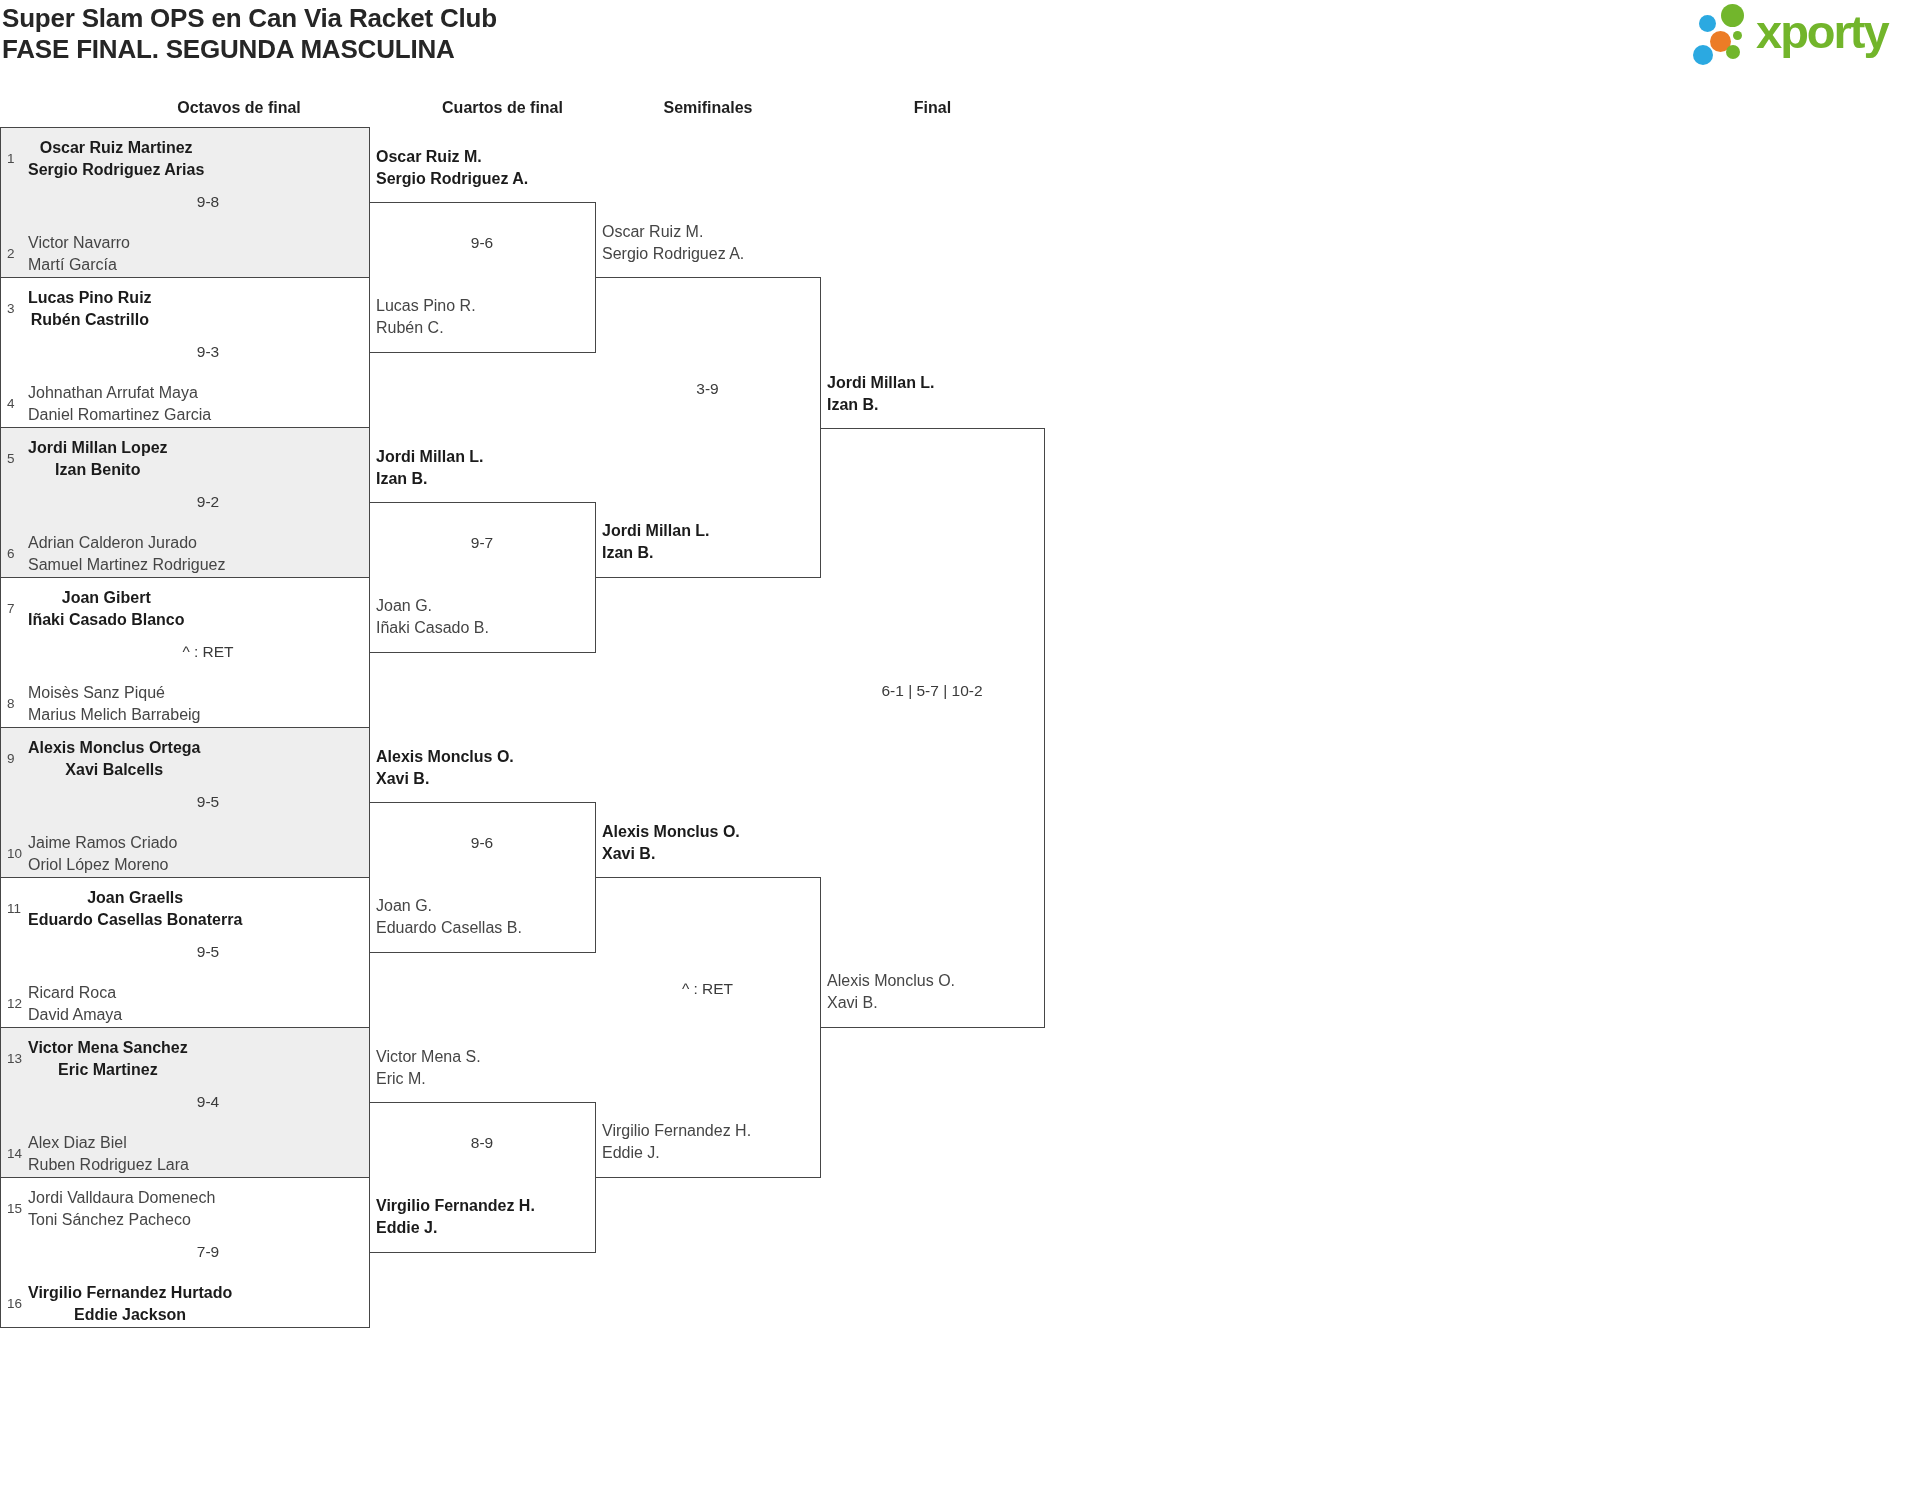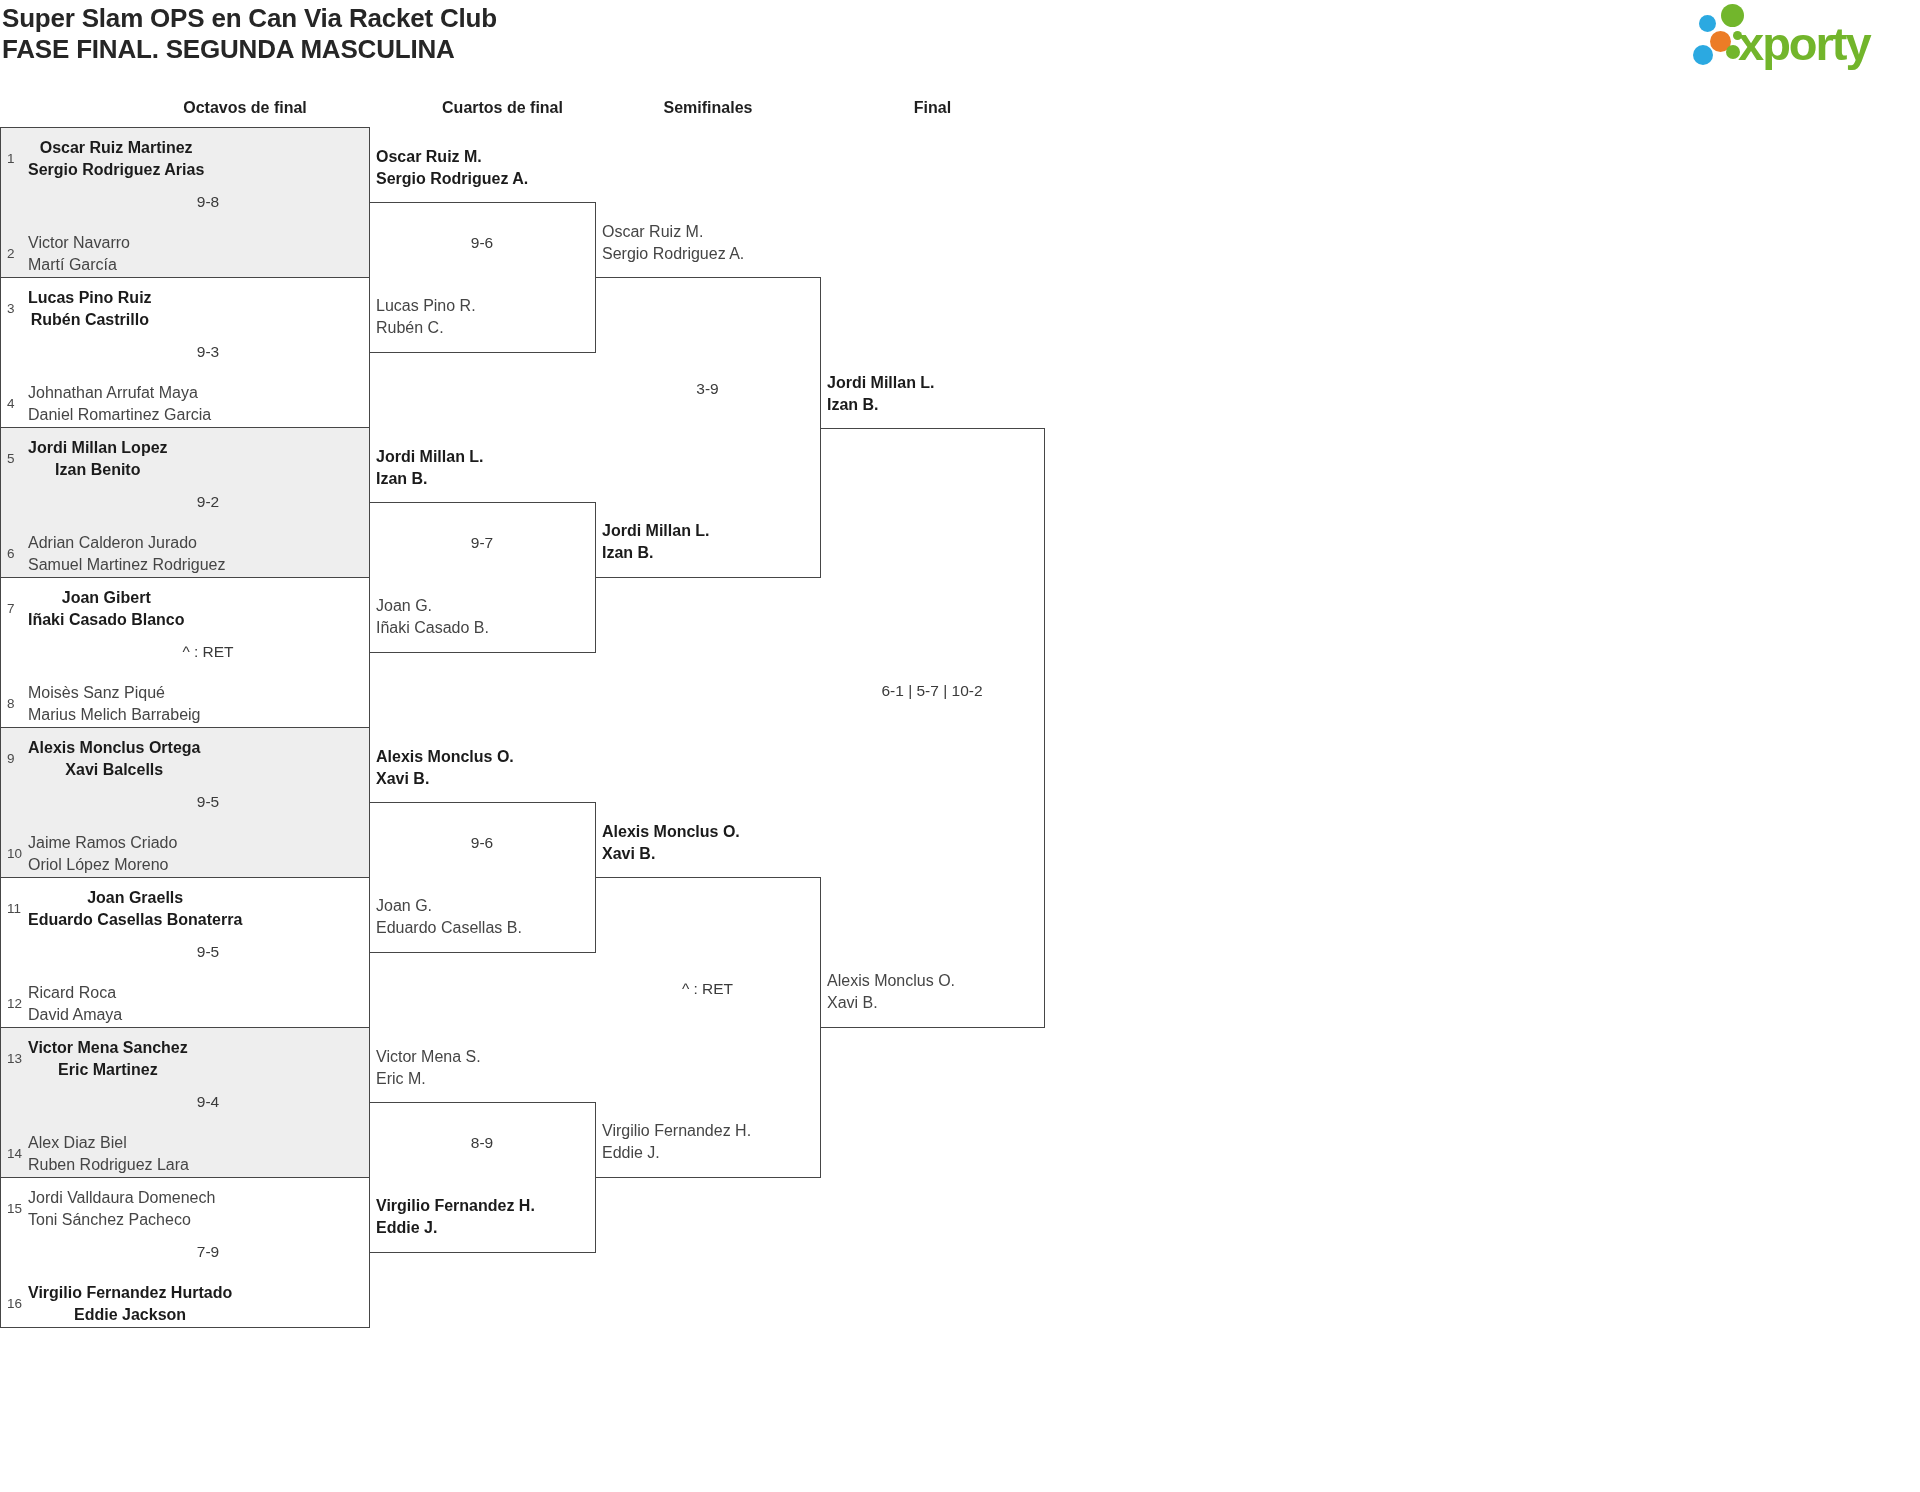--- a/index.html
+++ b/index.html
@@ -12,25 +12,25 @@
          font-weight:700;color:#262626;letter-spacing:-0.2px;}
   
   .logo{position:absolute;left:1690px;top:0;width:230px;height:70px;}
   .dot{position:absolute;border-radius:50%;}
   .d-blue1  {left:9px;  top:15px; width:17px;height:17px;background:#2BA9E1;}
   .d-green1 {left:31px; top:4px;  width:23px;height:23px;background:#72B62C;}
   .d-orange {left:20px; top:31px; width:21px;height:21px;background:#EC7C26;}
   .d-blue2  {left:3px;  top:45px; width:20px;height:20px;background:#2BA9E1;}
   .d-green2 {left:36px; top:45px; width:14px;height:14px;background:#72B62C;}
   .d-green3 {left:43px; top:31px; width:9px; height:9px; background:#72B62C;}
-  .logo-text{position:absolute;left:48px;top:4px;font-size:47px;font-weight:700;
-             color:#72B52B;letter-spacing:-2px;margin-top:12px;}
+  .logo-text{position:absolute;left:66px;top:4px;font-size:47px;font-weight:700;
+             color:#72B52B;letter-spacing:-2px;}
   
   .rh{position:absolute;top:99px;text-align:center;font-size:16px;font-weight:700;color:#1f1f1f;}
-  .rh0{left:15px;width:370px;padding-left:45px;} .rh1{left:389px;width:227px;text-align:center;}
+  .rh0{left:9px;width:370px;padding-left:45px;} .rh1{left:389px;width:227px;text-align:center;}
   .rh2{left:595px;width:226px;} .rh3{left:820px;width:225px;}
   
   .oct{position:absolute;left:0;width:370px;height:151px;border:1px solid #464646;
        background:#ffffff;box-sizing:border-box;}
   .oct.alt{background:#eeeeee;}
   .team{position:absolute;left:0;display:flex;align-items:center;}
   .ta{top:9px;} .tb{top:104px;}
   .seed{width:21px;padding-left:6px;flex:none;font-size:13.5px;color:#4a4a4a;}
   .nm div{font-size:16px;line-height:21.5px;color:#454545;font-weight:400;white-space:nowrap;}
   .nm.w div{color:#1b1b1b;font-weight:700;text-align:center;}

